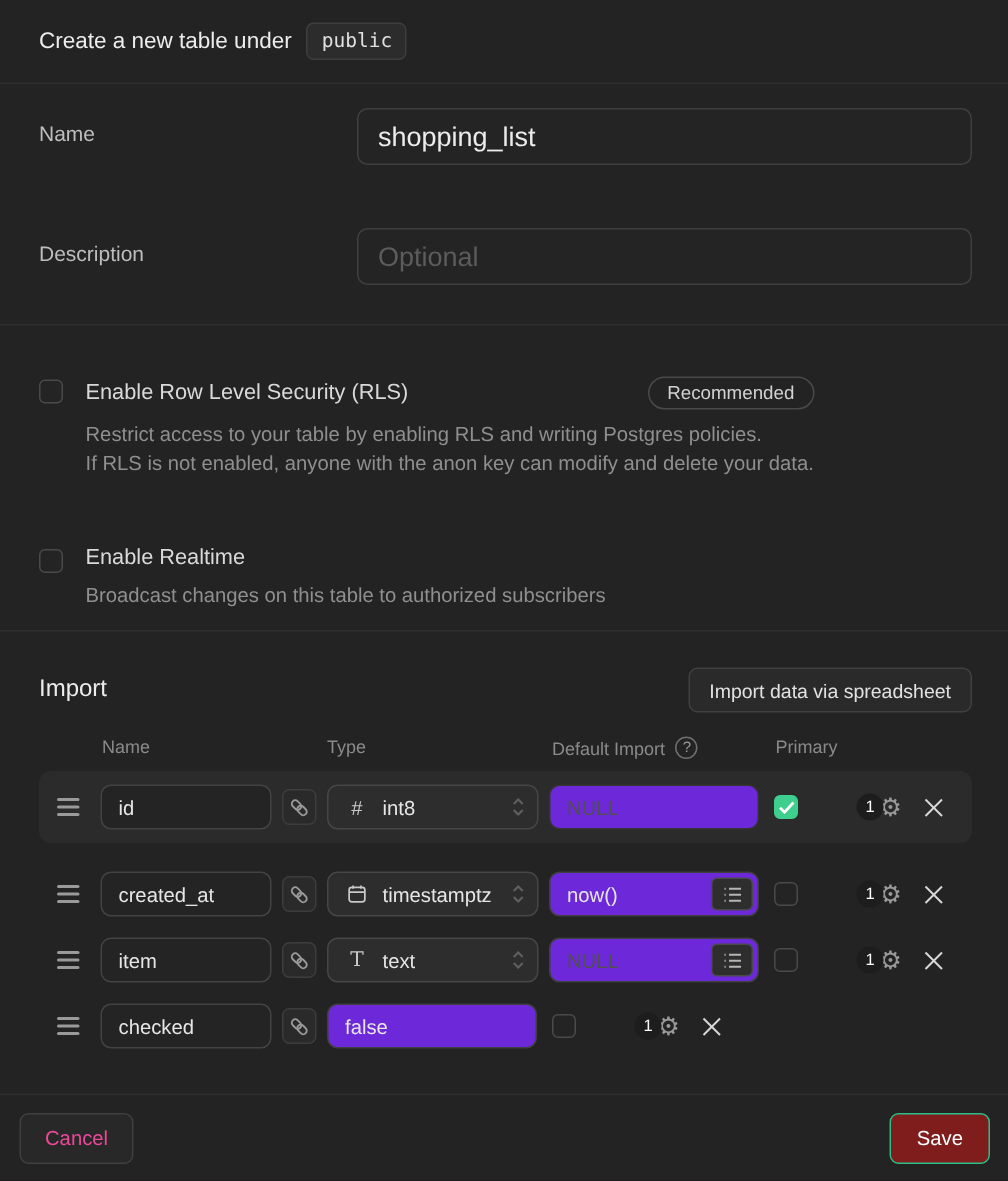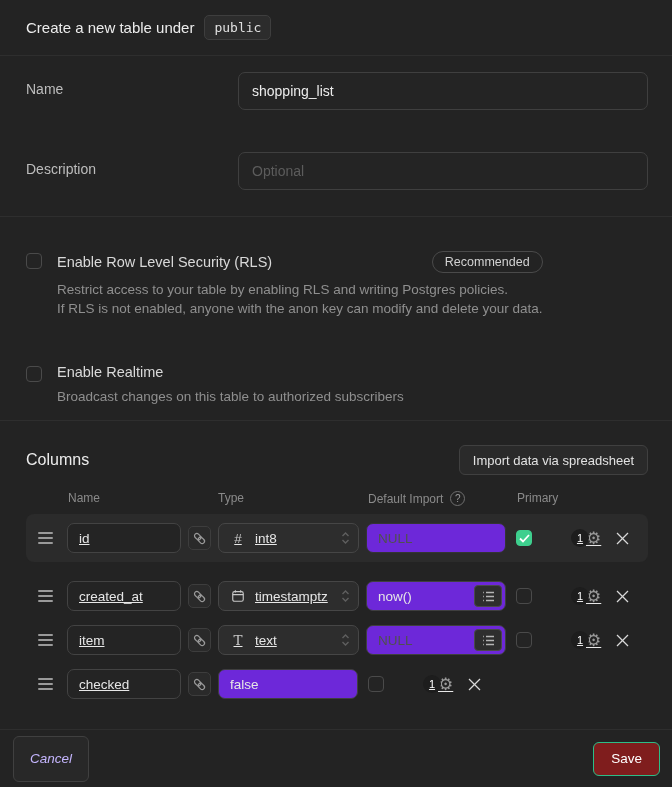--- a/index.html
+++ b/index.html
@@ -10,21 +10,21 @@
   
   .hdr { height:56px; flex:0 0 auto; display:flex; align-items:center; padding-left:26px; border-bottom:1px solid #2e2e2e; }
   .hdr-title { font-size:15px; color:#ececec; }
   .schema-chip { margin-left:10px; font-family:"DejaVu Sans Mono","Liberation Mono",monospace; font-size:13px; color:#e0e0e0; background:#2c2c2c; border:1px solid #3e3e3e; border-radius:5px; padding:4px 9px; }
 
   
   .sec-basic { flex:0 0 auto; padding:16px 24px 26px 26px; border-bottom:1px solid #2e2e2e; }
   .frow { display:flex; }
   .frow + .frow { margin-top:42px; }
   .flabel { width:212px; padding-top:9px; font-size:14px; color:#bdbdbd; }
-  .inp { width:410px; height:38px; background:#242424; border:1px solid #3f3f3f; border-radius:7px; color:#ececec; font-size:14px; padding:0 13px; outline:none; font-family:inherit; }
+  .inp { width:410px; height:38px; background:#242424; border:1px solid #3f3f3f; border-radius:7px; color:#ececec; font-size:18px; padding:0 13px; outline:none; font-family:inherit; }
   .inp::placeholder { color:#5c5c5c; }
 
   
   .sec-toggles { flex:0 0 auto; padding:34px 24px 0 26px; height:204px; border-bottom:1px solid #2e2e2e; }
   .tgl { display:flex; }
   .tgl + .tgl { margin-top:46px; }
   .check16 { width:16px; height:16px; flex:0 0 auto; margin-top:2px; background:#242424; border:1px solid #4a4a4a; border-radius:4px; cursor:pointer; position:relative; }
   .check16.on { background:#3ecf8e; border-color:#3ecf8e; }
   .check16.on svg { position:absolute; left:2px; top:3px; }
   .tgl-body { margin-left:15px; }
@@ -38,21 +38,21 @@
   .cols-head { display:flex; justify-content:space-between; align-items:center; }
   .cols-title { font-size:16px; color:#ececec; }
   .btn-import { height:30px; background:#2a2a2a; border:1px solid #404040; border-radius:6px; color:#e2e2e2; font-size:13px; padding:0 13px; cursor:pointer; font-family:inherit; }
 
   .tbl-headers { display:flex; margin:16px 0 0 42px; font-size:12px; color:#8a8a8a; }
   .th-name { width:150px; }
   .th-type { width:150px; }
   .th-def  { width:149px; display:flex; align-items:center; }
   .help-circ { width:15px; height:15px; border:1px solid #6f6f6f; border-radius:50%; margin-left:7px; display:flex; align-items:center; justify-content:center; font-size:10px; color:#9a9a9a; }
 
-  .rows { margin-top:8px;text-decoration:underline; }
+  .rows { margin-top:8px; }
   .colrow { display:flex; align-items:center; height:44px; }
   .colrow.highlight { height:48px; background:#2b2b2b; border-radius:8px; margin-bottom:12px; }
   .drag { width:20px; margin-left:12px; display:flex; flex-direction:column; gap:3px; cursor:grab; }
   .drag i { display:block; width:15px; height:2px; background:#9a9a9a; border-radius:1px; }
   .row-inp { width:114px; height:30px; margin-left:9px; background:#242424; border:1px solid #434343; border-radius:7px; color:#e6e6e6; font-size:13.5px; padding:0 11px; outline:none; font-family:inherit; }
   .link-btn { width:23px; height:24px; margin-left:7px; background:#2a2a2a; border:1px solid #3d3d3d; border-radius:5px; display:flex; align-items:center; justify-content:center; cursor:pointer; }
   .sel { width:141px; height:30px; margin-left:7px; background:#2d2d2d; border:1px solid #464646; border-radius:7px; display:flex; align-items:center; padding:0 8px 0 11px; cursor:pointer; }
   .sel .ticon { width:16px; display:flex; justify-content:center; color:#c8c8c8; font-size:13.5px; }
   .sel .tname { margin-left:9px; font-size:13.5px; color:#e6e6e6; flex:1; }
   .defwrap { position:relative; width:140px; margin-left:7px; }
@@ -61,21 +61,21 @@
   .def-inp.dim { border-color:#343434; }
   .picker-btn { position:absolute; right:4px; top:4px; width:28px; height:22px; background:#2e2e2e; border:1px solid #4a4a4a; border-radius:4px; display:flex; align-items:center; justify-content:center; cursor:pointer; }
   .prim { margin-left:10px; margin-top:0; }
   .settings { margin-left:39px; display:flex; align-items:center; cursor:pointer; }
   .num-badge { width:18px; height:18px; border-radius:50%; background:#1d1d1d; color:#fff; font-size:11px; display:flex; align-items:center; justify-content:center; z-index:1; }
   .gear { margin-left:-3px; font-size:17px; color:#9a9a9a; line-height:1; }
   .xbtn { margin-left:13px; width:16px; height:16px; display:flex; align-items:center; justify-content:center; cursor:pointer; }
 
   
   .ftr { flex:0 0 auto; height:58px; border-top:1px solid #2e2e2e; display:flex; align-items:center; justify-content:space-between; padding:0 12px 0 13px; }
-  .btn-cancel { height:46px; background:#282828; border:1px solid #404040; border-radius:6px; color:#c4b5fd; font-size:13.5px; padding:0 16px; cursor:pointer; font-family:inherit;font-style:italic; }
+  .btn-cancel { height:34px; background:#282828; border:1px solid #404040; border-radius:6px; color:#ec4899; font-size:13.5px; padding:0 16px; cursor:pointer; font-family:inherit; }
   .btn-save { height:34px; background:#7f1d1d; border:1px solid #2dbd87; border-radius:6px; color:#ffffff; font-size:13.5px; padding:0 17px; cursor:pointer; font-family:inherit; }
 </style>
 </head>
 <body>
 
 <div class="panel">
 
   <div class="hdr">
     <span class="hdr-title">Create a new table under</span>
     <span class="schema-chip">public</span>
@@ -112,21 +112,21 @@
         <div class="tgl-label-row">
           <span class="tgl-label">Enable Realtime</span>
         </div>
         <div class="tgl-desc">Broadcast changes on this table to authorized subscribers</div>
       </div>
     </div>
   </div>
 
   <div class="sec-cols">
     <div class="cols-head">
-      <div class="cols-title">Columns</div>
+      <div class="cols-title">Import</div>
       <button class="btn-import">Import data via spreadsheet</button>
     </div>
 
     <div class="tbl-headers">
       <div class="th-name">Name</div>
       <div class="th-type">Type</div>
       <div class="th-def">
         <span>Default Import</span>
         <span class="help-circ">?</span>
       </div>

